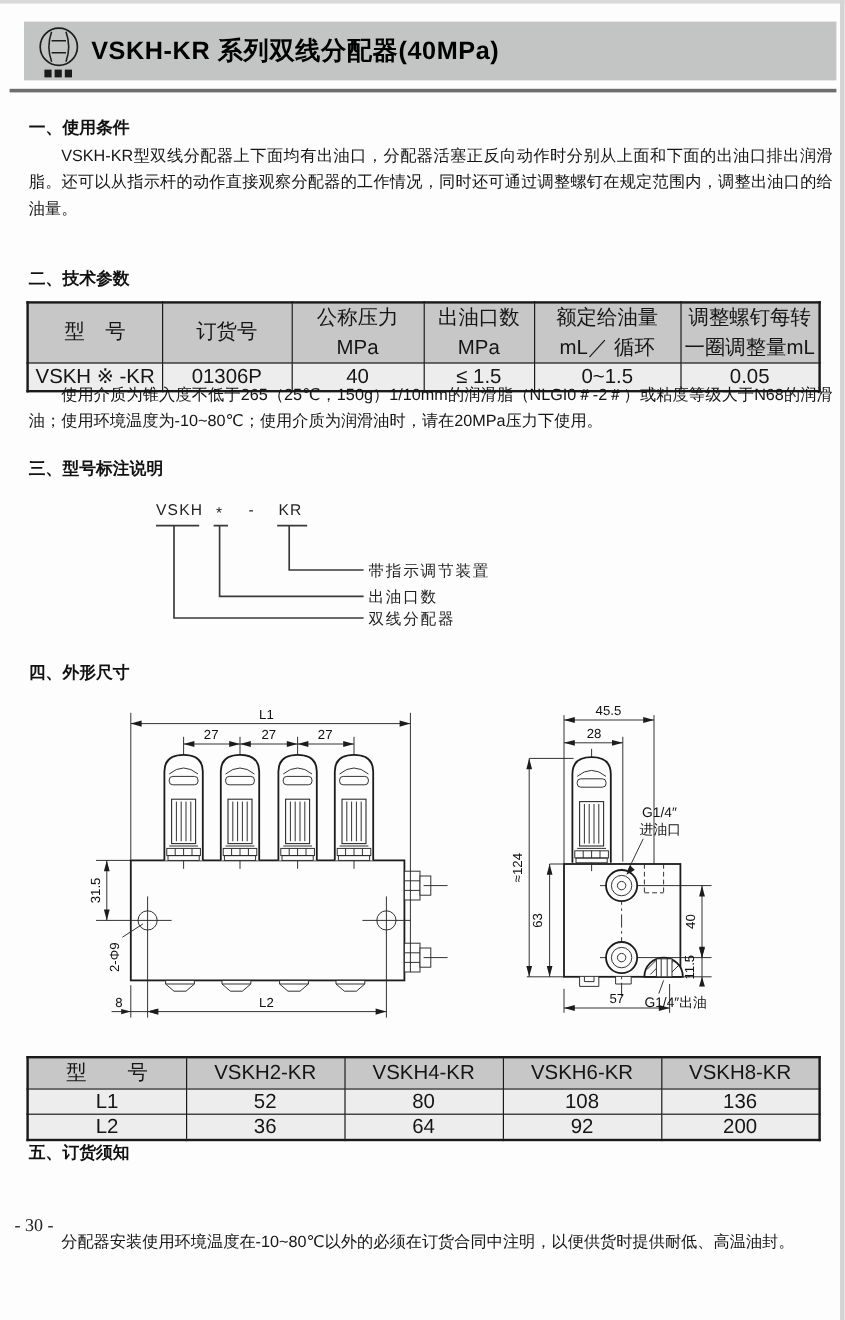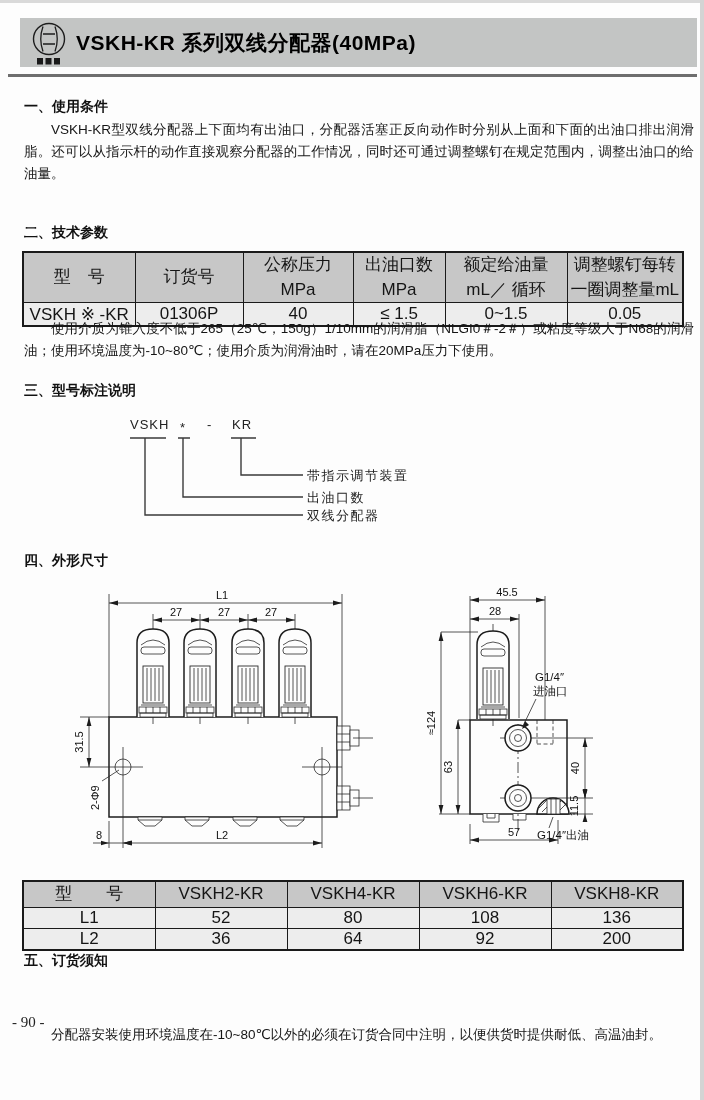--- a/index.html
+++ b/index.html
@@ -386,14 +386,14 @@
       <td>200</td>
     </tr>
   </tbody>
     </table>
 
   <div class="h" style="top:952px">五、订货须知</div>
   <div class="para" style="top:1024px">
     <p>分配器安装使用环境温度在-10~80℃以外的必须在订货合同中注明，以便供货时提供耐低、高温油封。</p>
   </div>
 
-  <div class="footer">- 90 -</div>
+  <div class="footer">- 30 -</div>
 </div>
 
 </body></html>

